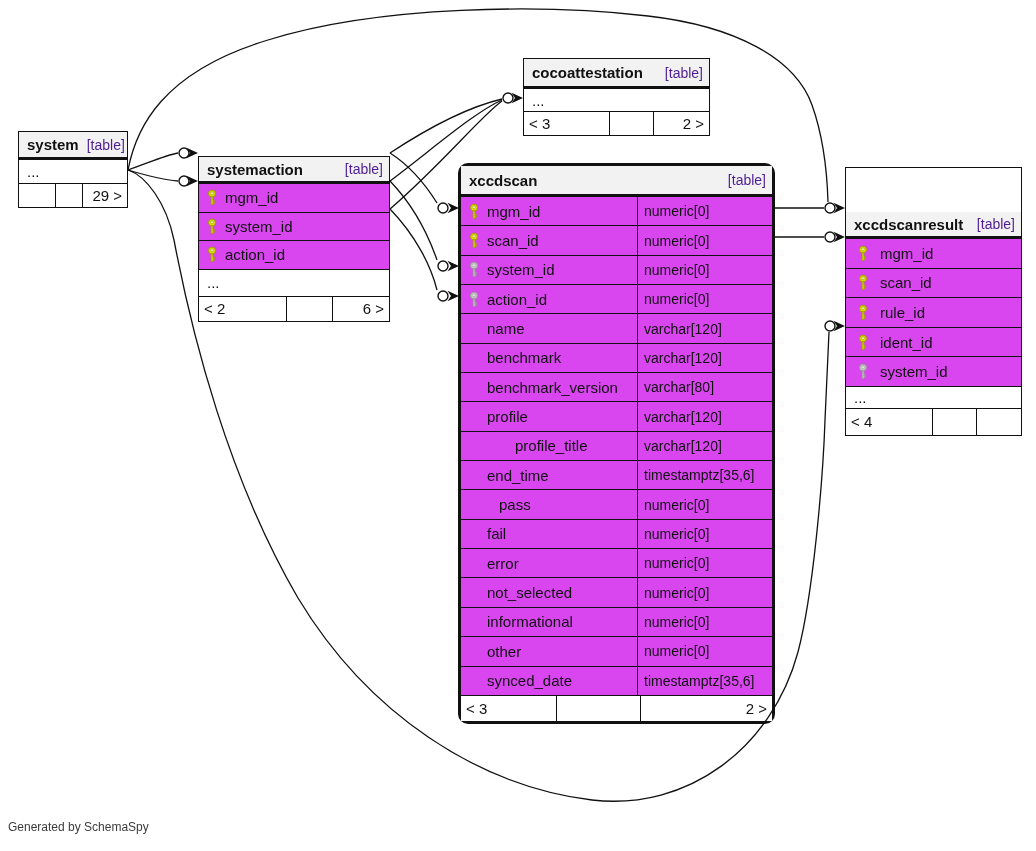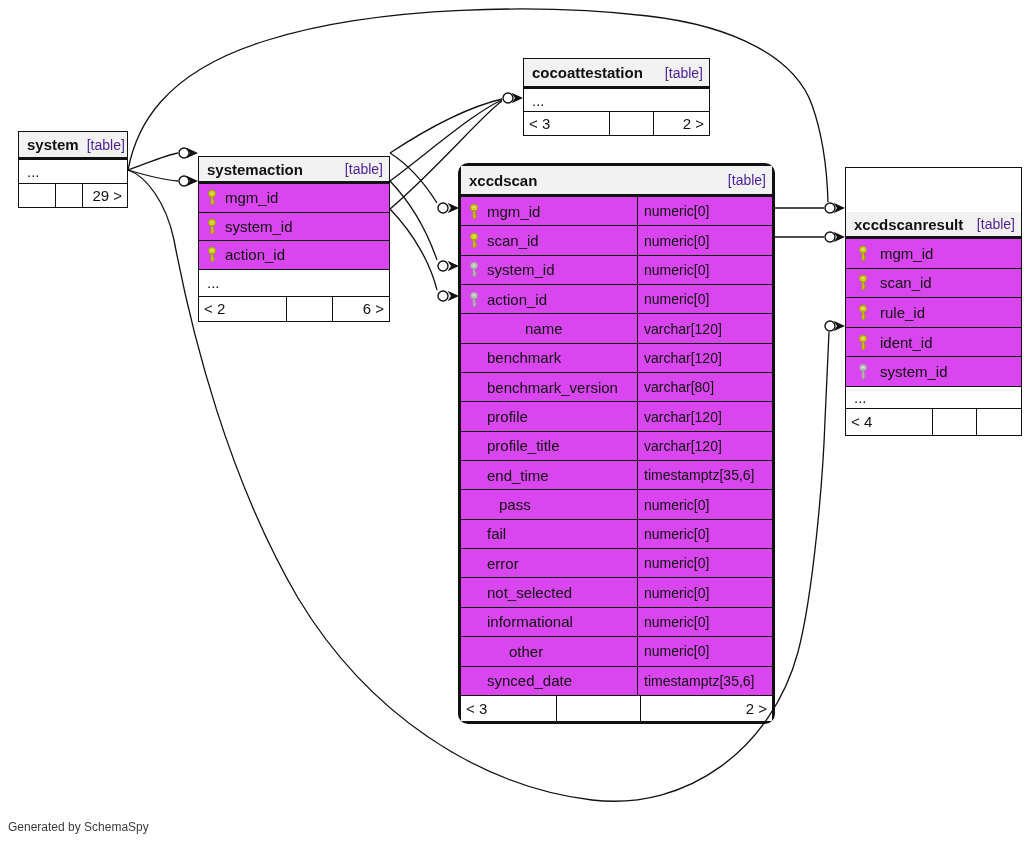--- a/index.html
+++ b/index.html
@@ -146,41 +146,41 @@
           <span class="key-slot">
             <svg width="12" height="17" viewBox="0 0 12 17">
               <circle cx="6" cy="4.6" r="3.5" fill="#c6c6c6" stroke="#979797" stroke-width="1"></circle>
               <circle cx="6" cy="4.2" r="1.3" fill="#ffffff" stroke="#979797" stroke-width="0.6"></circle>
               <path d="M5.1,7.8 L5.1,15.6 L6.9,15.6 L6.9,14.4 L8.3,14.4 L8.3,13.2 L6.9,13.2 L6.9,12.4 L8.3,12.4 L8.3,11.2 L6.9,11.2 L6.9,7.8 Z" fill="#c6c6c6" stroke="#979797" stroke-width="0.8"></path>
             </svg>
           </span>
           <span class="col-name">action_id</span>
           <span class="col-type" style="width:135px">numeric[0]</span>
         </div>
-        <div class="col-row" style="height: 29.35px; padding-left: 38px;">
+        <div class="col-row" style="height: 29.35px;">
           <span class="key-slot"></span>
           <span class="col-name">name</span>
           <span class="col-type" style="width:135px">varchar[120]</span>
         </div>
         <div class="col-row" style="height: 29.35px;">
           <span class="key-slot"></span>
           <span class="col-name">benchmark</span>
           <span class="col-type" style="width:135px">varchar[120]</span>
         </div>
         <div class="col-row" style="height: 29.35px;">
           <span class="key-slot"></span>
           <span class="col-name">benchmark_version</span>
           <span class="col-type" style="width:135px">varchar[80]</span>
         </div>
         <div class="col-row" style="height: 29.35px;">
           <span class="key-slot"></span>
           <span class="col-name">profile</span>
           <span class="col-type" style="width:135px">varchar[120]</span>
         </div>
-        <div class="col-row" style="height: 29.35px;">
+        <div class="col-row" style="height: 29.35px; padding-left: 28px;">
           <span class="key-slot"></span>
           <span class="col-name">profile_title</span>
           <span class="col-type" style="width:135px">varchar[120]</span>
         </div>
         <div class="col-row" style="height: 29.35px;">
           <span class="key-slot"></span>
           <span class="col-name">end_time</span>
           <span class="col-type" style="width:135px">timestamptz[35,6]</span>
         </div>
         <div class="col-row" style="height: 29.35px; gap: 12px;">
@@ -201,21 +201,21 @@
         <div class="col-row" style="height: 29.35px;">
           <span class="key-slot"></span>
           <span class="col-name">not_selected</span>
           <span class="col-type" style="width:135px">numeric[0]</span>
         </div>
         <div class="col-row" style="height: 29.35px;">
           <span class="key-slot"></span>
           <span class="col-name">informational</span>
           <span class="col-type" style="width:135px">numeric[0]</span>
         </div>
-        <div class="col-row" style="height: 29.35px; padding-left: 22px;">
+        <div class="col-row" style="height: 29.35px;">
           <span class="key-slot"></span>
           <span class="col-name">other</span>
           <span class="col-type" style="width:135px">numeric[0]</span>
         </div>
         <div class="col-row" style="height: 29.35px;">
           <span class="key-slot"></span>
           <span class="col-name">synced_date</span>
           <span class="col-type" style="width:135px">timestamptz[35,6]</span>
         </div>
         <div class="tbl-footer" style="height: 26px;">

